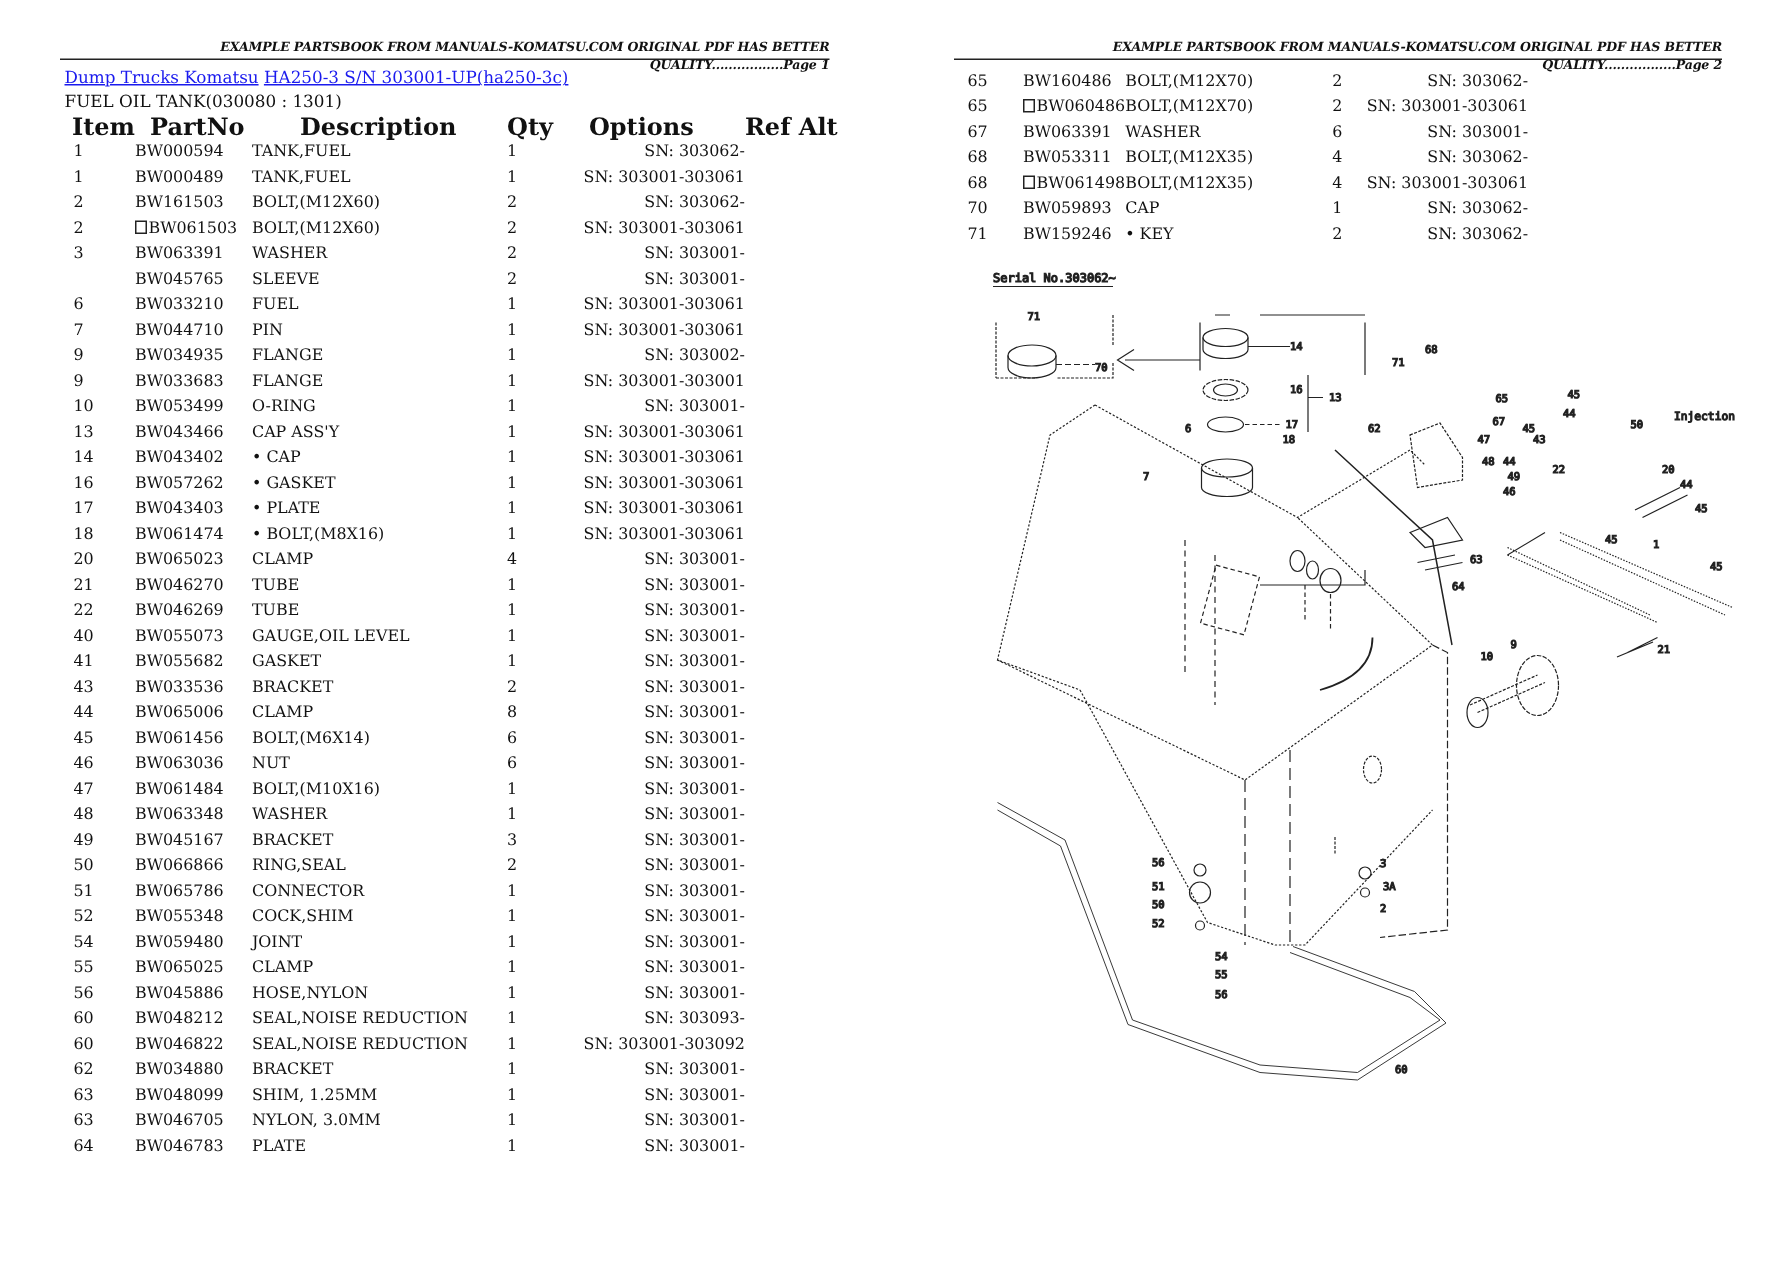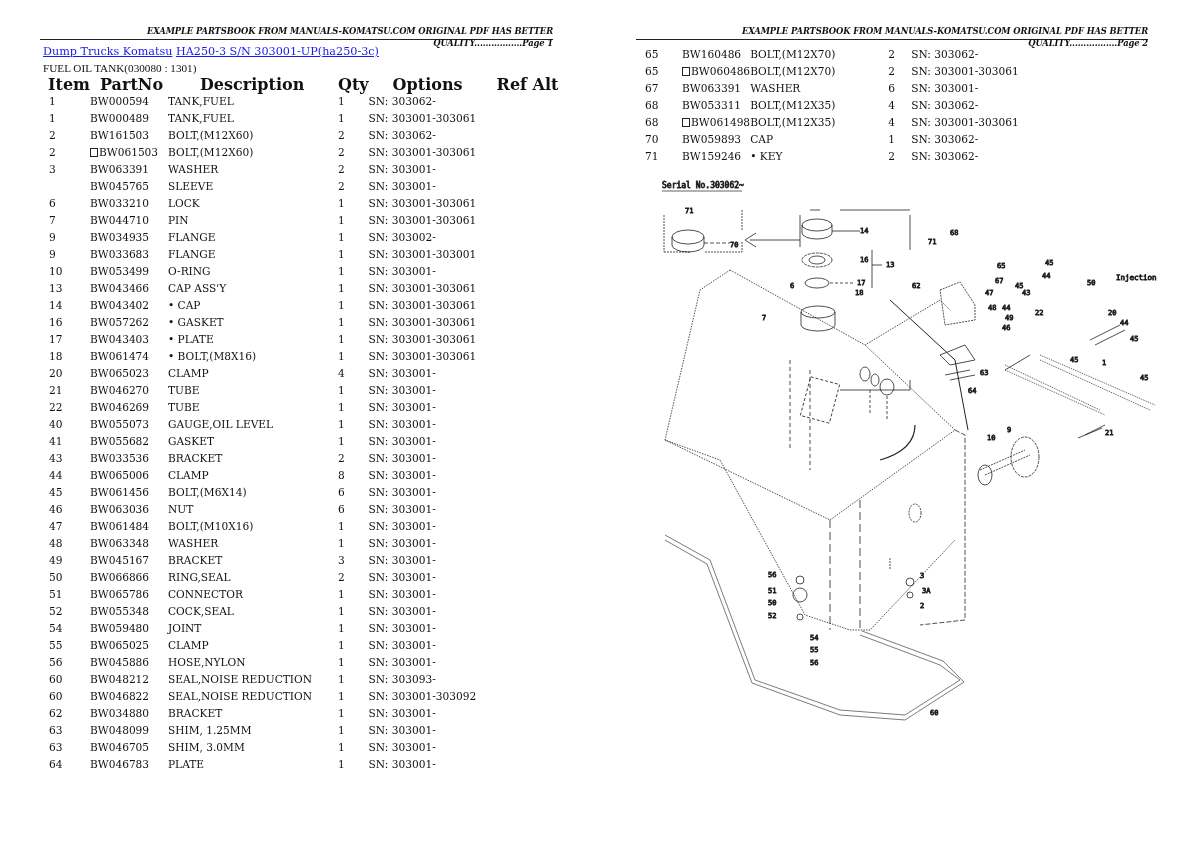--- a/index.html
+++ b/index.html
@@ -9,31 +9,31 @@
   .page.left { left:40px; }
   .page.right { left:636px; width:512px; }
   .page-header { position:absolute; top:25px; left:0; right:0; height:14px;
                  border-bottom:1px solid #222; text-align:right;
                  font-family:"DejaVu Serif","Liberation Serif",serif;
                  font-style:italic; font-weight:bold; font-size:8.4px;
                  letter-spacing:-0.1px; line-height:12px; }
   .page.left .page-header { width:513px; }
   .breadcrumb { position:absolute; top:45px; left:3px; font-size:11.2px; line-height:14px; white-space:nowrap; }
   .breadcrumb a { color:#1a1aee; text-decoration:underline; cursor:pointer; }
-  .section-title { position:absolute; top:61px; left:3px; font-size:11.2px; line-height:14px; white-space:nowrap;font-family:Liberation Serif, serif; }
+  .section-title { position:absolute; top:61px; left:3px; font-size:11.2px; line-height:14px; white-space:nowrap; }
   table.parts { position:absolute; left:0; border-collapse:collapse; font-size:10.6px; }
   .page.left table.parts { top:77px; }
   .page.right table.parts { top:46px; }
   table.parts th { font-weight:bold; font-size:16px; text-align:left; padding:0; height:16px; line-height:16px; white-space:nowrap; }
   table.parts td { padding:0; height:17px; line-height:17px; white-space:nowrap; }
   .c-item { width:37px; padding-left:9px !important; }
   .c-part { width:68px; }
   .c-desc { width:138px; }
   .c-qty  { width:23px; }
-  .c-opt  { width:104px; }
+  .c-opt  { width:104px;text-align:right; }
   .c-ref  { width:50px; }
   th.c-item { padding-left:8px !important; }
   th.c-part { padding-left:10px !important; }
   th.c-desc { padding-left:32px !important; }
   th.c-opt  { padding-left:24px !important; }
   .alt-box { display:inline-block; width:8px; height:9px; border:1px solid #222; margin-right:1px; vertical-align:-1px; box-sizing:border-box; }
   .diagram { position:absolute; left:650px; top:170px; width:510px; height:560px; }
   .diagram svg { width:100%; height:100%; }
   .callout { font-family:"DejaVu Sans Mono","Liberation Mono",monospace; font-size:7px; fill:#222; }
 </style>
@@ -103,21 +103,21 @@
           <td class="c-item"><span></span></td>
           <td class="c-part"><span>BW045765</span></td>
           <td class="c-desc"><span>SLEEVE</span></td>
           <td class="c-qty"><span>2</span></td>
           <td class="c-opt"><span>SN: 303001-</span></td>
           <td class="c-ref"></td>
         </tr>
         <tr>
           <td class="c-item"><span>6</span></td>
           <td class="c-part"><span>BW033210</span></td>
-          <td class="c-desc"><span>LOCK</span></td>
+          <td class="c-desc"><span>FUEL</span></td>
           <td class="c-qty"><span>1</span></td>
           <td class="c-opt"><span>SN: 303001-303061</span></td>
           <td class="c-ref"></td>
         </tr>
         <tr>
           <td class="c-item"><span>7</span></td>
           <td class="c-part"><span>BW044710</span></td>
           <td class="c-desc"><span>PIN</span></td>
           <td class="c-qty"><span>1</span></td>
           <td class="c-opt"><span>SN: 303001-303061</span></td>
@@ -295,21 +295,21 @@
           <td class="c-item"><span>51</span></td>
           <td class="c-part"><span>BW065786</span></td>
           <td class="c-desc"><span>CONNECTOR</span></td>
           <td class="c-qty"><span>1</span></td>
           <td class="c-opt"><span>SN: 303001-</span></td>
           <td class="c-ref"></td>
         </tr>
         <tr>
           <td class="c-item"><span>52</span></td>
           <td class="c-part"><span>BW055348</span></td>
-          <td class="c-desc"><span>COCK,SEAL</span></td>
+          <td class="c-desc"><span>COCK,SHIM</span></td>
           <td class="c-qty"><span>1</span></td>
           <td class="c-opt"><span>SN: 303001-</span></td>
           <td class="c-ref"></td>
         </tr>
         <tr>
           <td class="c-item"><span>54</span></td>
           <td class="c-part"><span>BW059480</span></td>
           <td class="c-desc"><span>JOINT</span></td>
           <td class="c-qty"><span>1</span></td>
           <td class="c-opt"><span>SN: 303001-</span></td>
@@ -359,21 +359,21 @@
           <td class="c-item"><span>63</span></td>
           <td class="c-part"><span>BW048099</span></td>
           <td class="c-desc"><span>SHIM, 1.25MM</span></td>
           <td class="c-qty"><span>1</span></td>
           <td class="c-opt"><span>SN: 303001-</span></td>
           <td class="c-ref"></td>
         </tr>
         <tr>
           <td class="c-item"><span>63</span></td>
           <td class="c-part"><span>BW046705</span></td>
-          <td class="c-desc"><span>SHIM, 3.0MM</span></td>
+          <td class="c-desc"><span>NYLON, 3.0MM</span></td>
           <td class="c-qty"><span>1</span></td>
           <td class="c-opt"><span>SN: 303001-</span></td>
           <td class="c-ref"></td>
         </tr>
         <tr>
           <td class="c-item"><span>64</span></td>
           <td class="c-part"><span>BW046783</span></td>
           <td class="c-desc"><span>PLATE</span></td>
           <td class="c-qty"><span>1</span></td>
           <td class="c-opt"><span>SN: 303001-</span></td>

